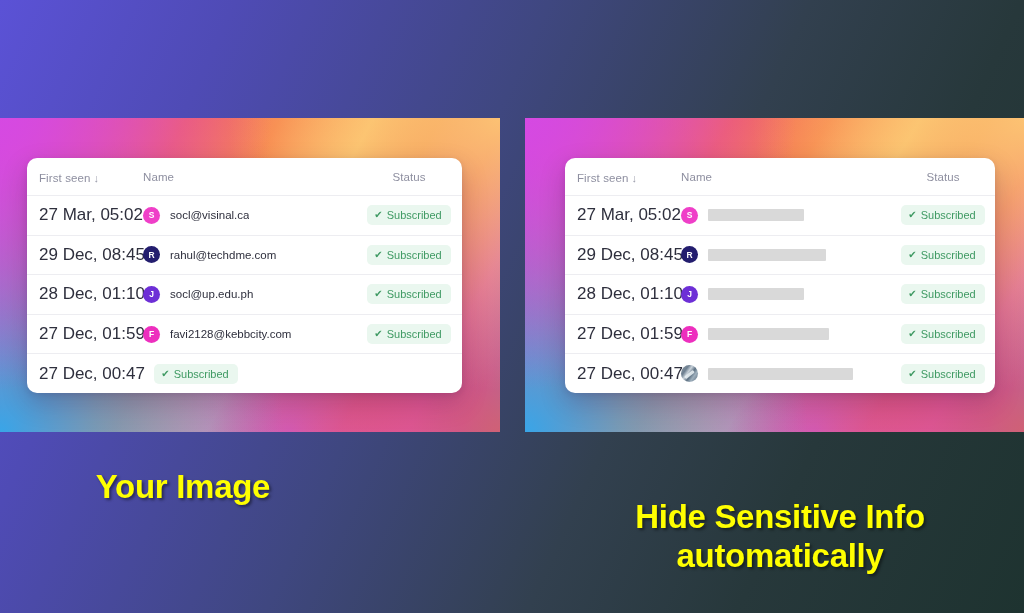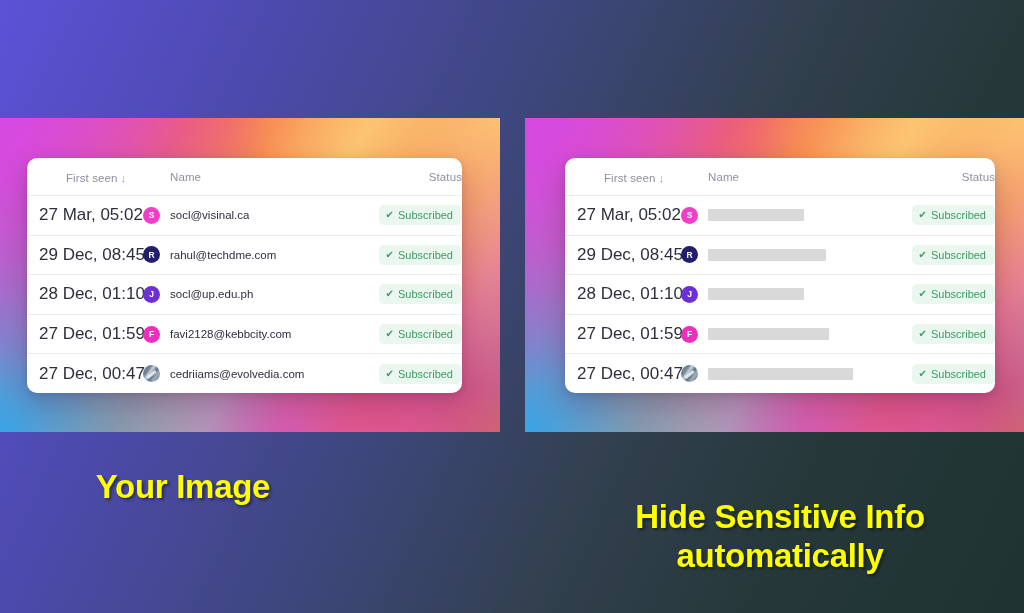--- a/index.html
+++ b/index.html
@@ -100,31 +100,30 @@
     height:39.6px;
     padding:0 0 0 12px;
     border-top:1px solid #ededf1;
   }
   .row.head {
     border-top:none;
     height:37px;
   }
   .col-date { width:104px; flex:0 0 104px; }
   .col-name { flex:1 1 auto; display:flex; align-items:center; min-width:0; }
-  .col-status { width:106px; flex:0 0 106px; display:flex; justify-content:flex-end; }
+  .col-status { width:106px; flex:0 0 106px; display:flex; justify-content:center; }
 
   .panel-right .col-date { width:104px; flex:0 0 104px; }
   .panel-right .col-status { width:104px; flex:0 0 104px; }
 
   .th {
     font-size:11.5px;
     color:#8e8fa0;
     letter-spacing:0.1px;
     white-space:nowrap;
-    margin-left:27px;
   }
   .th .arrow { font-size:11px; margin-left:3px; color:#9b9cab; }
 
   .cell-date {
     font-size:17px;
     color:#2e2f3d;
     white-space:nowrap;
   }
   .cell-email {
     font-size:11.5px;
@@ -261,24 +260,20 @@
       <div class="col-status">
         <span class="badge">
             <span class="tick">✔</span>
             <span>Subscribed</span>
           </span>
       </div>
     </div>
 
     <div class="row">
       <div class="col-date"><span class="cell-date">27 Dec, 00:47</span></div>
-      <div class="col-name">
-        <span class="avatar photo"></span>
-        <span class="cell-email">cedriiams@evolvedia.com</span>
-      </div>
       <div class="col-status">
         <span class="badge">
             <span class="tick">✔</span>
             <span>Subscribed</span>
           </span>
       </div>
     </div>
   </div>
 </div>
 

